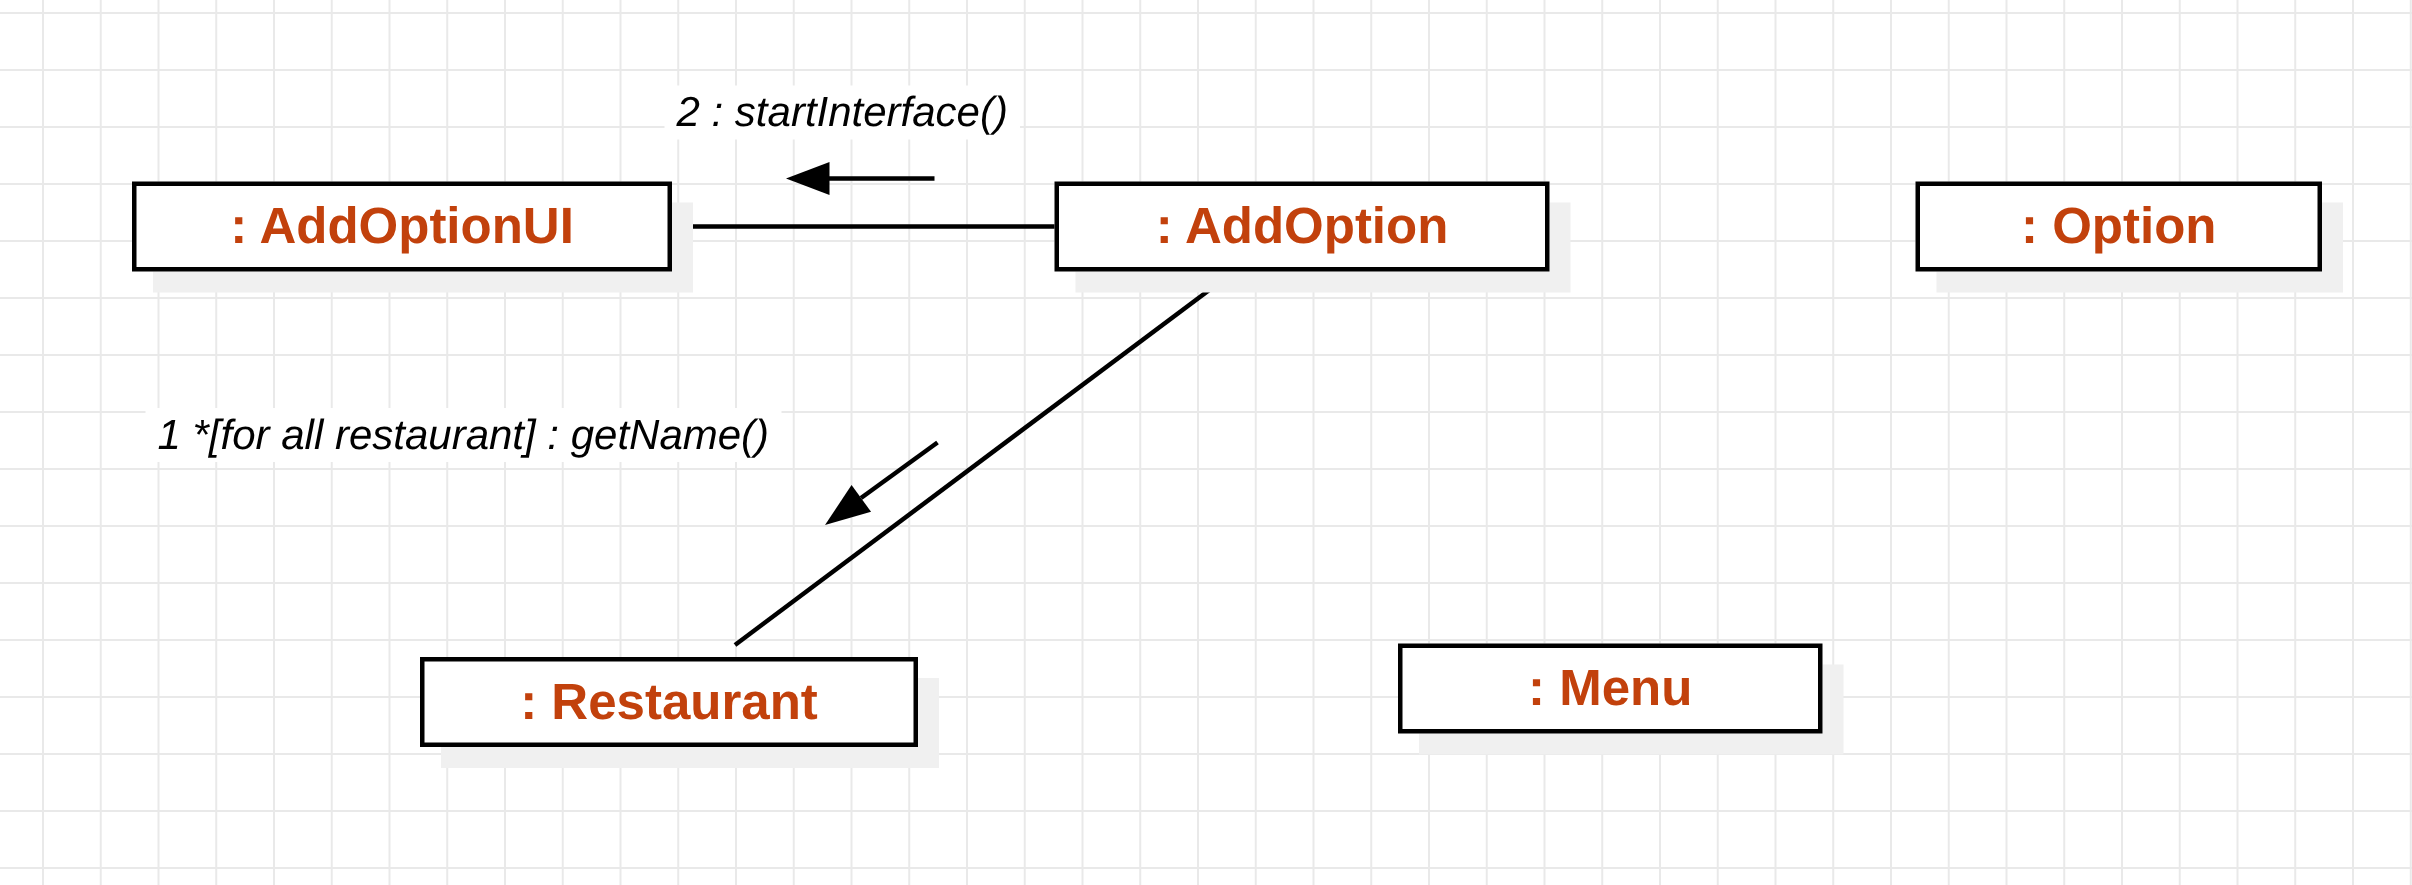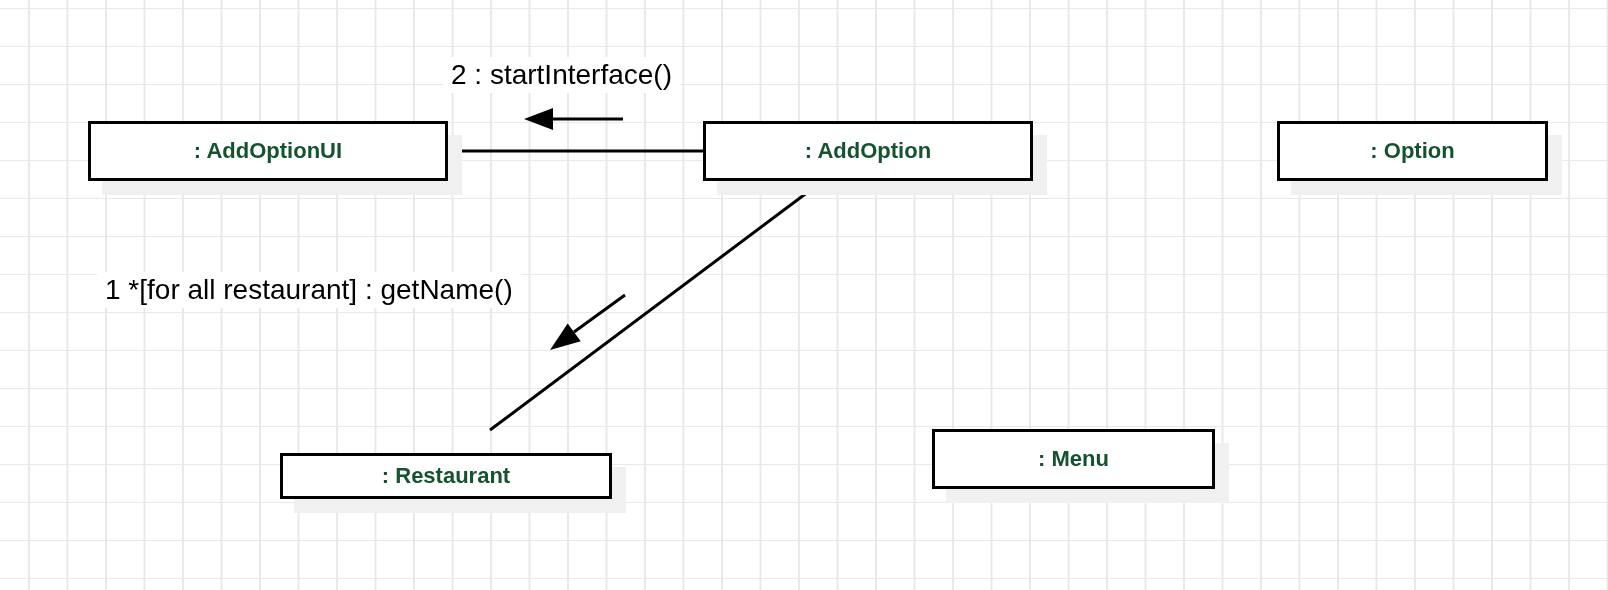--- a/index.html
+++ b/index.html
@@ -31,39 +31,40 @@
   .uml-box {
     position: absolute;
     box-sizing: border-box;
     background: #ffffff;
     border: 3px solid #000000;
     box-shadow: 14px 14px 0 0 #f0f0f0;
     display: flex;
     align-items: center;
     justify-content: center;
     font-weight: bold;
-    font-size: 22px;
-    color: #14532d;
+    font-size: 34px;
+    color: #c2410c;
     white-space: nowrap;
     z-index: 2;
   }
   .box-addoptionui { left: 88px;   top: 121px; width: 360px; height: 60px; }
   .box-addoption   { left: 703px;  top: 121px; width: 330px; height: 60px; }
   .box-option      { left: 1277px; top: 121px; width: 271px; height: 60px; }
-  .box-restaurant  { left: 280px;  top: 453px; width: 332px; height: 46px; }
+  .box-restaurant  { left: 280px;  top: 438px; width: 332px; height: 60px; }
   .box-menu        { left: 932px;  top: 429px; width: 283px; height: 60px; }
   .msg-label {
     position: absolute;
     background: #ffffff;
     color: #000000;
     font-size: 28px;
     line-height: 34px;
     padding: 1px 8px;
     white-space: nowrap;
     z-index: 3;
+    font-style: italic;
   }
   .label-msg2 { left: 443px; top: 57px; }
   .label-msg1 { left: 97px;  top: 272px; text-align: center; }
 </style>
 </head>
 <body>
 
 <div class="canvas">
 
   <svg class="links-layer" viewBox="0 0 1608 590" xmlns="http://www.w3.org/2000/svg">

